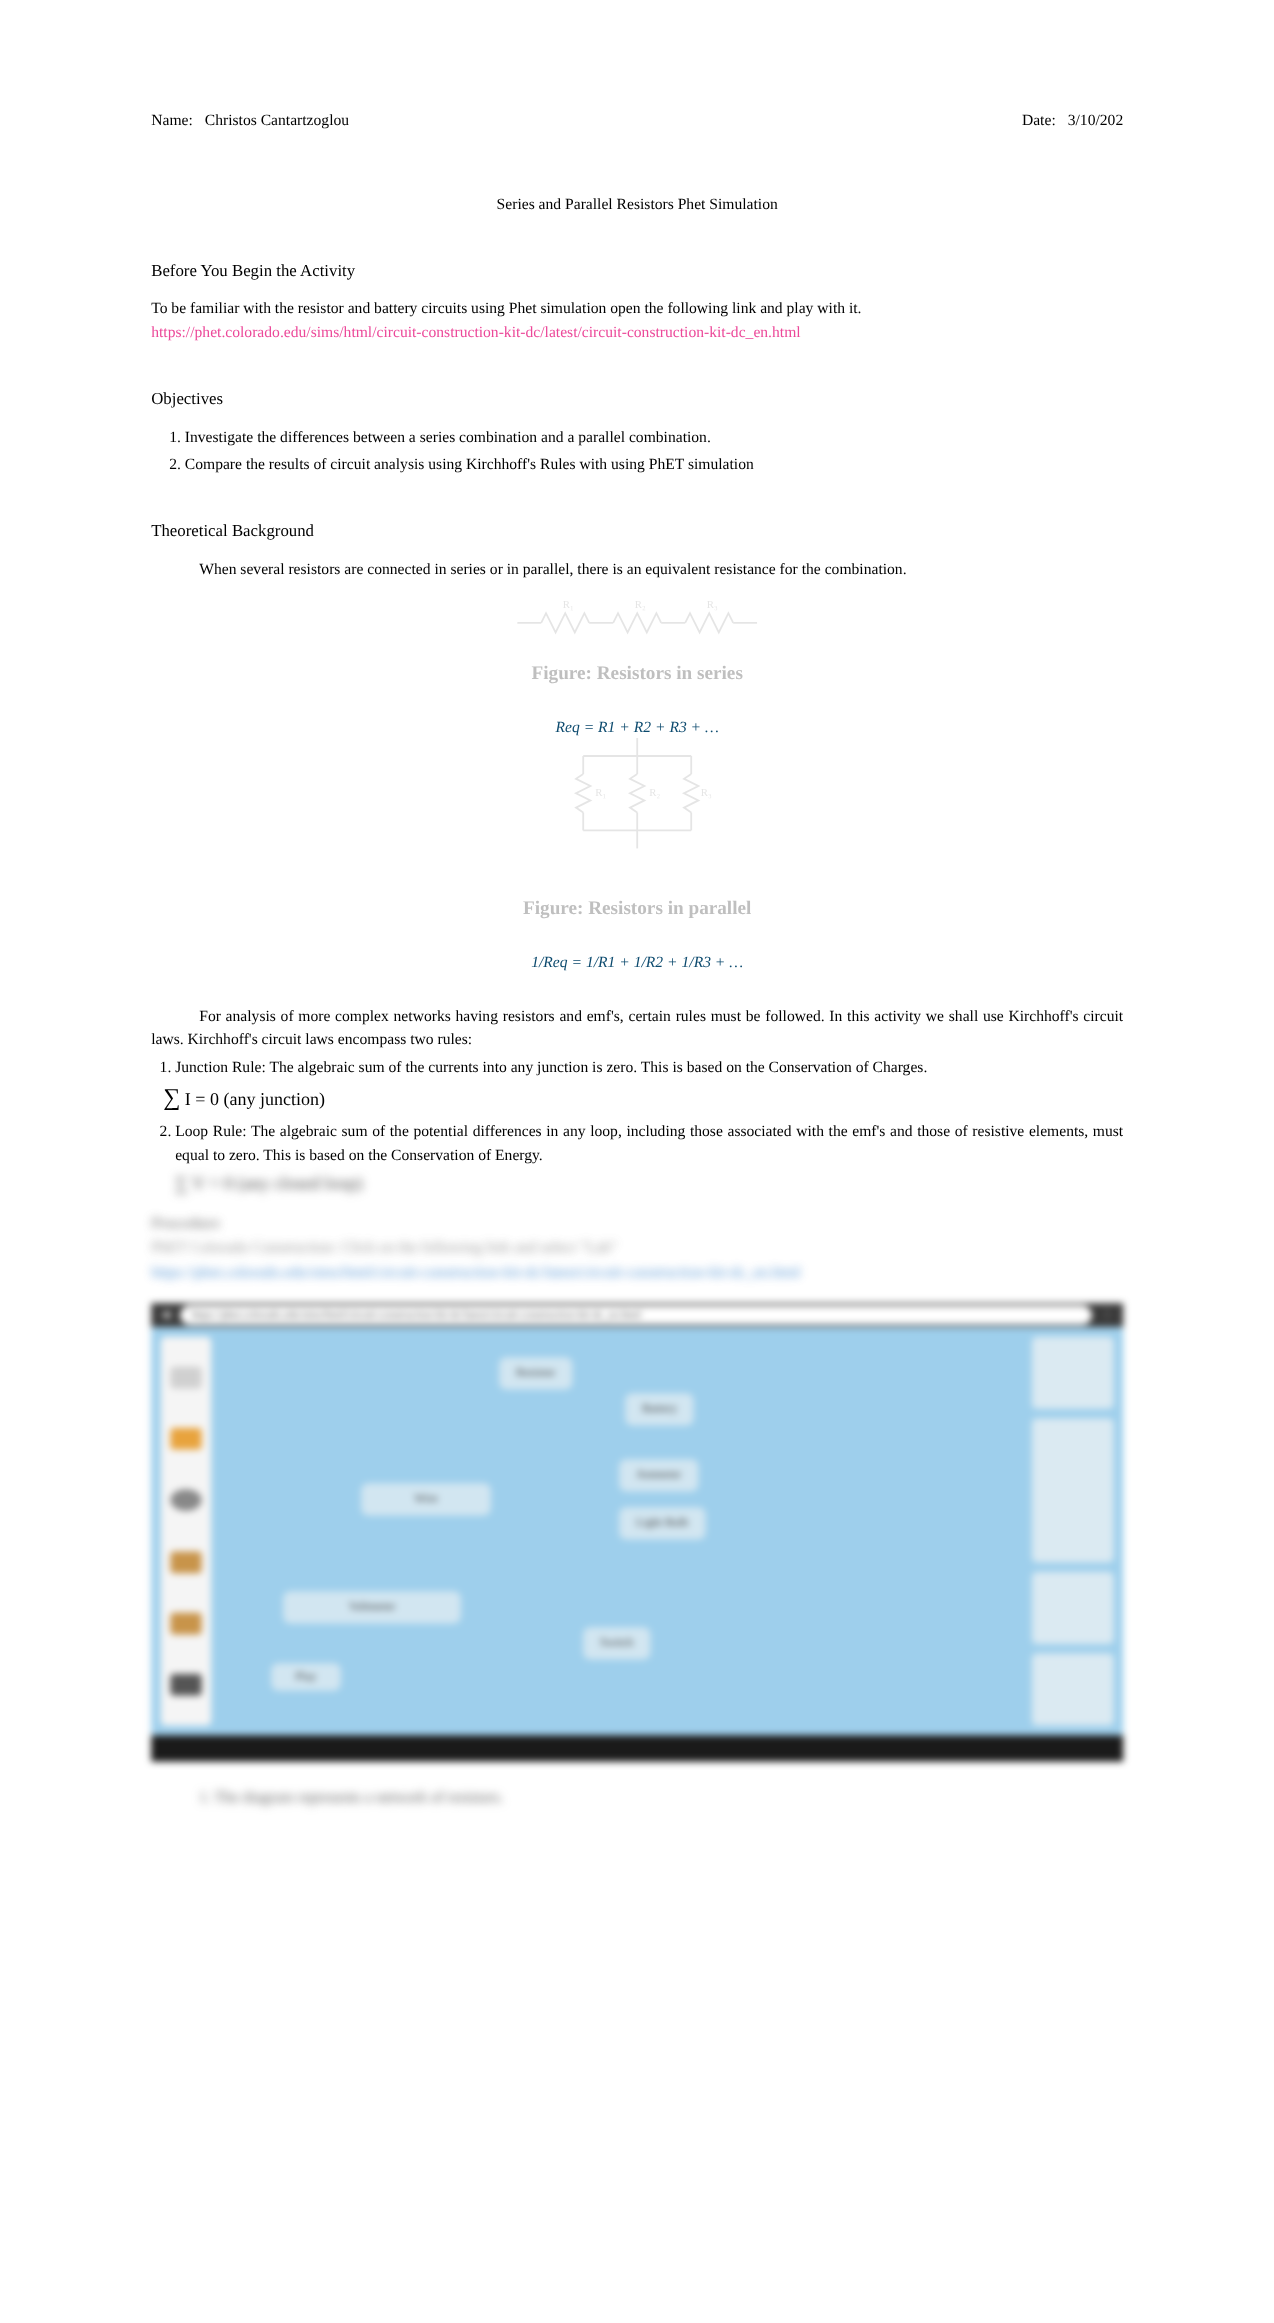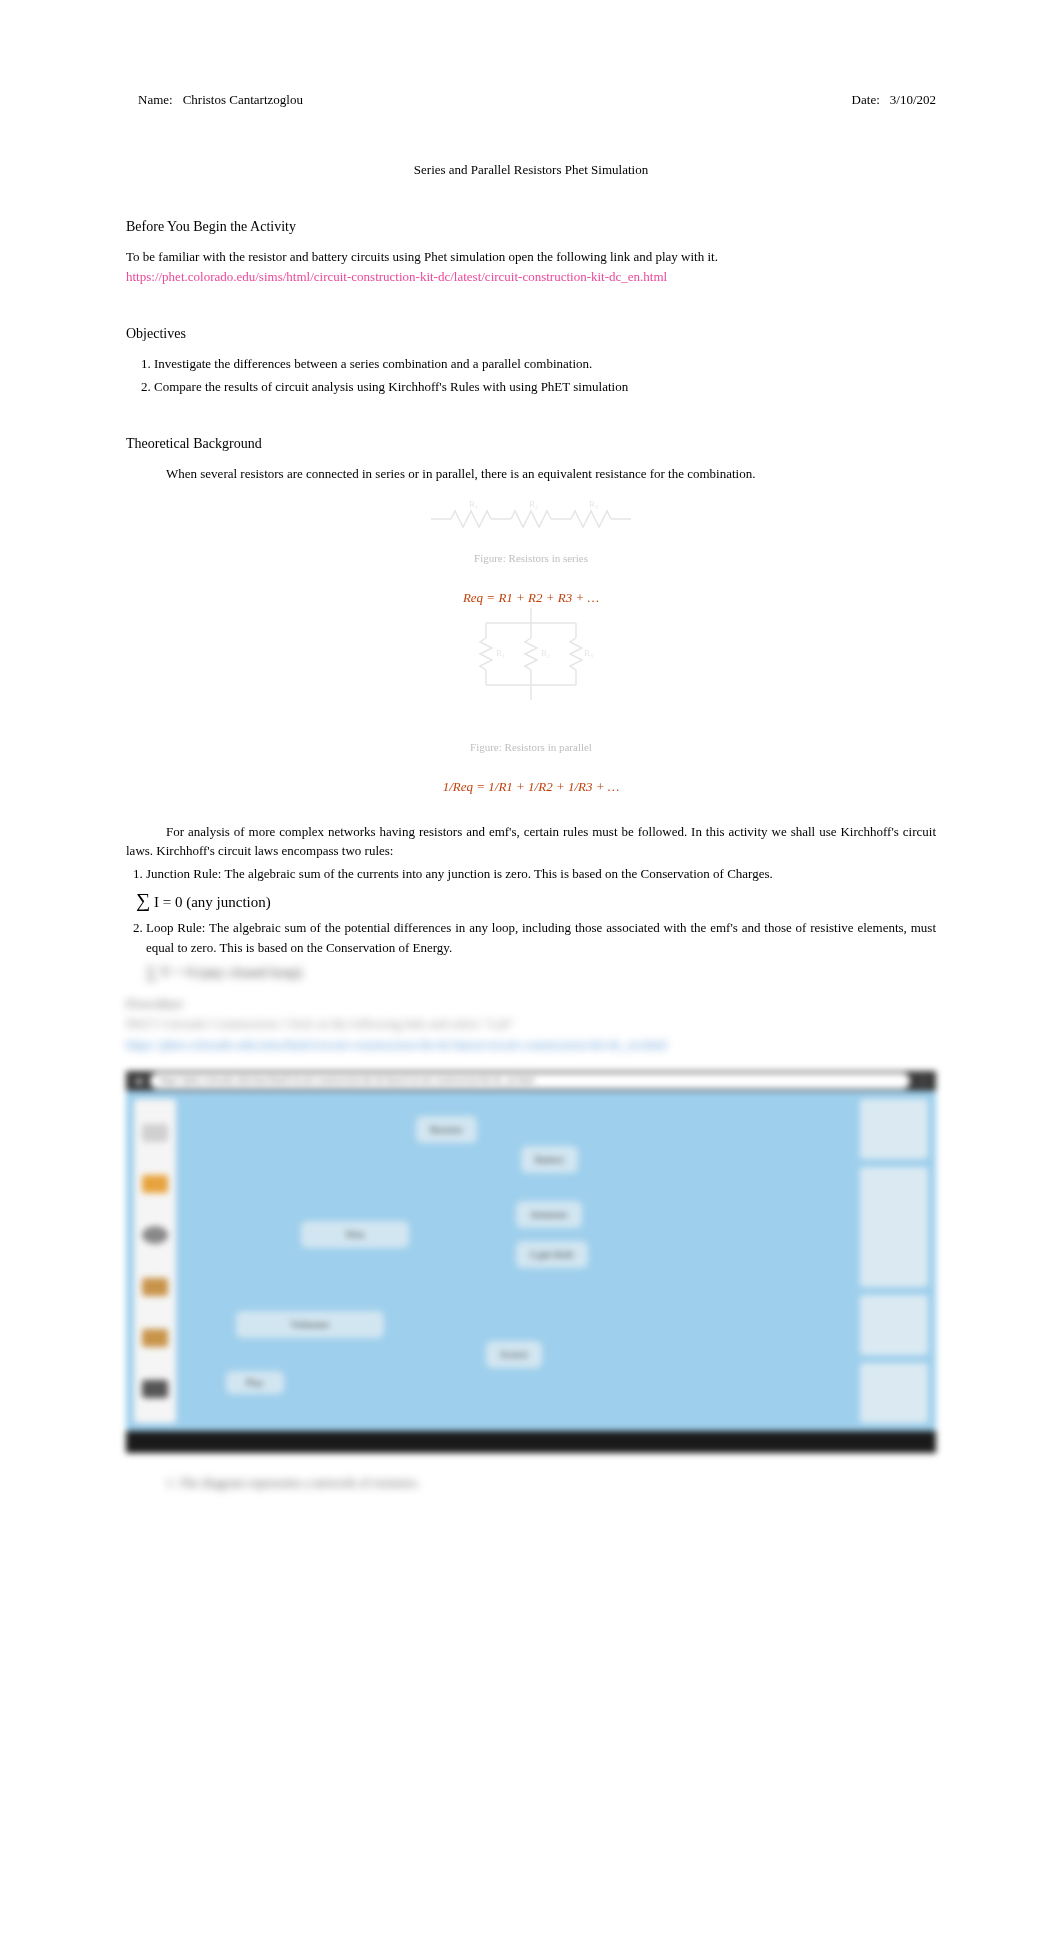--- a/index.html
+++ b/index.html
@@ -10,21 +10,20 @@
       color: #000;
       background: #fff;
       font-size: 13px;
       line-height: 1.5;
     }
     .header-row {
       display: flex;
       justify-content: space-between;
       align-items: flex-end;
       margin-bottom: 50px;
-      margin-left: 12px;
     }
     .header-row .left, .header-row .right {
       display: flex;
       align-items: baseline;
       gap: 10px;
     }
     .label {
       font-weight: normal;
     }
     .value {
@@ -67,25 +66,26 @@
     .diag-box {
       text-align: center;
       color: #bfbfbf;
       font-size: 12px;
     }
     .diag-box svg {
       opacity: 0.25;
     }
     .diag-caption {
       color: #bfbfbf;
-      font-size: 11px;
+      font-size: 16px;
       margin: 6px 0;
+      font-weight: bold;
     }
     .diag-formula {
-      color: #c2410c;
+      color: #0c4a6e;
       font-size: 13px;
       font-style: italic;
       margin-top: 22px;
     }
     .kirch {
       text-align: justify;
       text-indent: 40px;
     }
     ol.rules {
       margin: 3px 0 0 20px;

